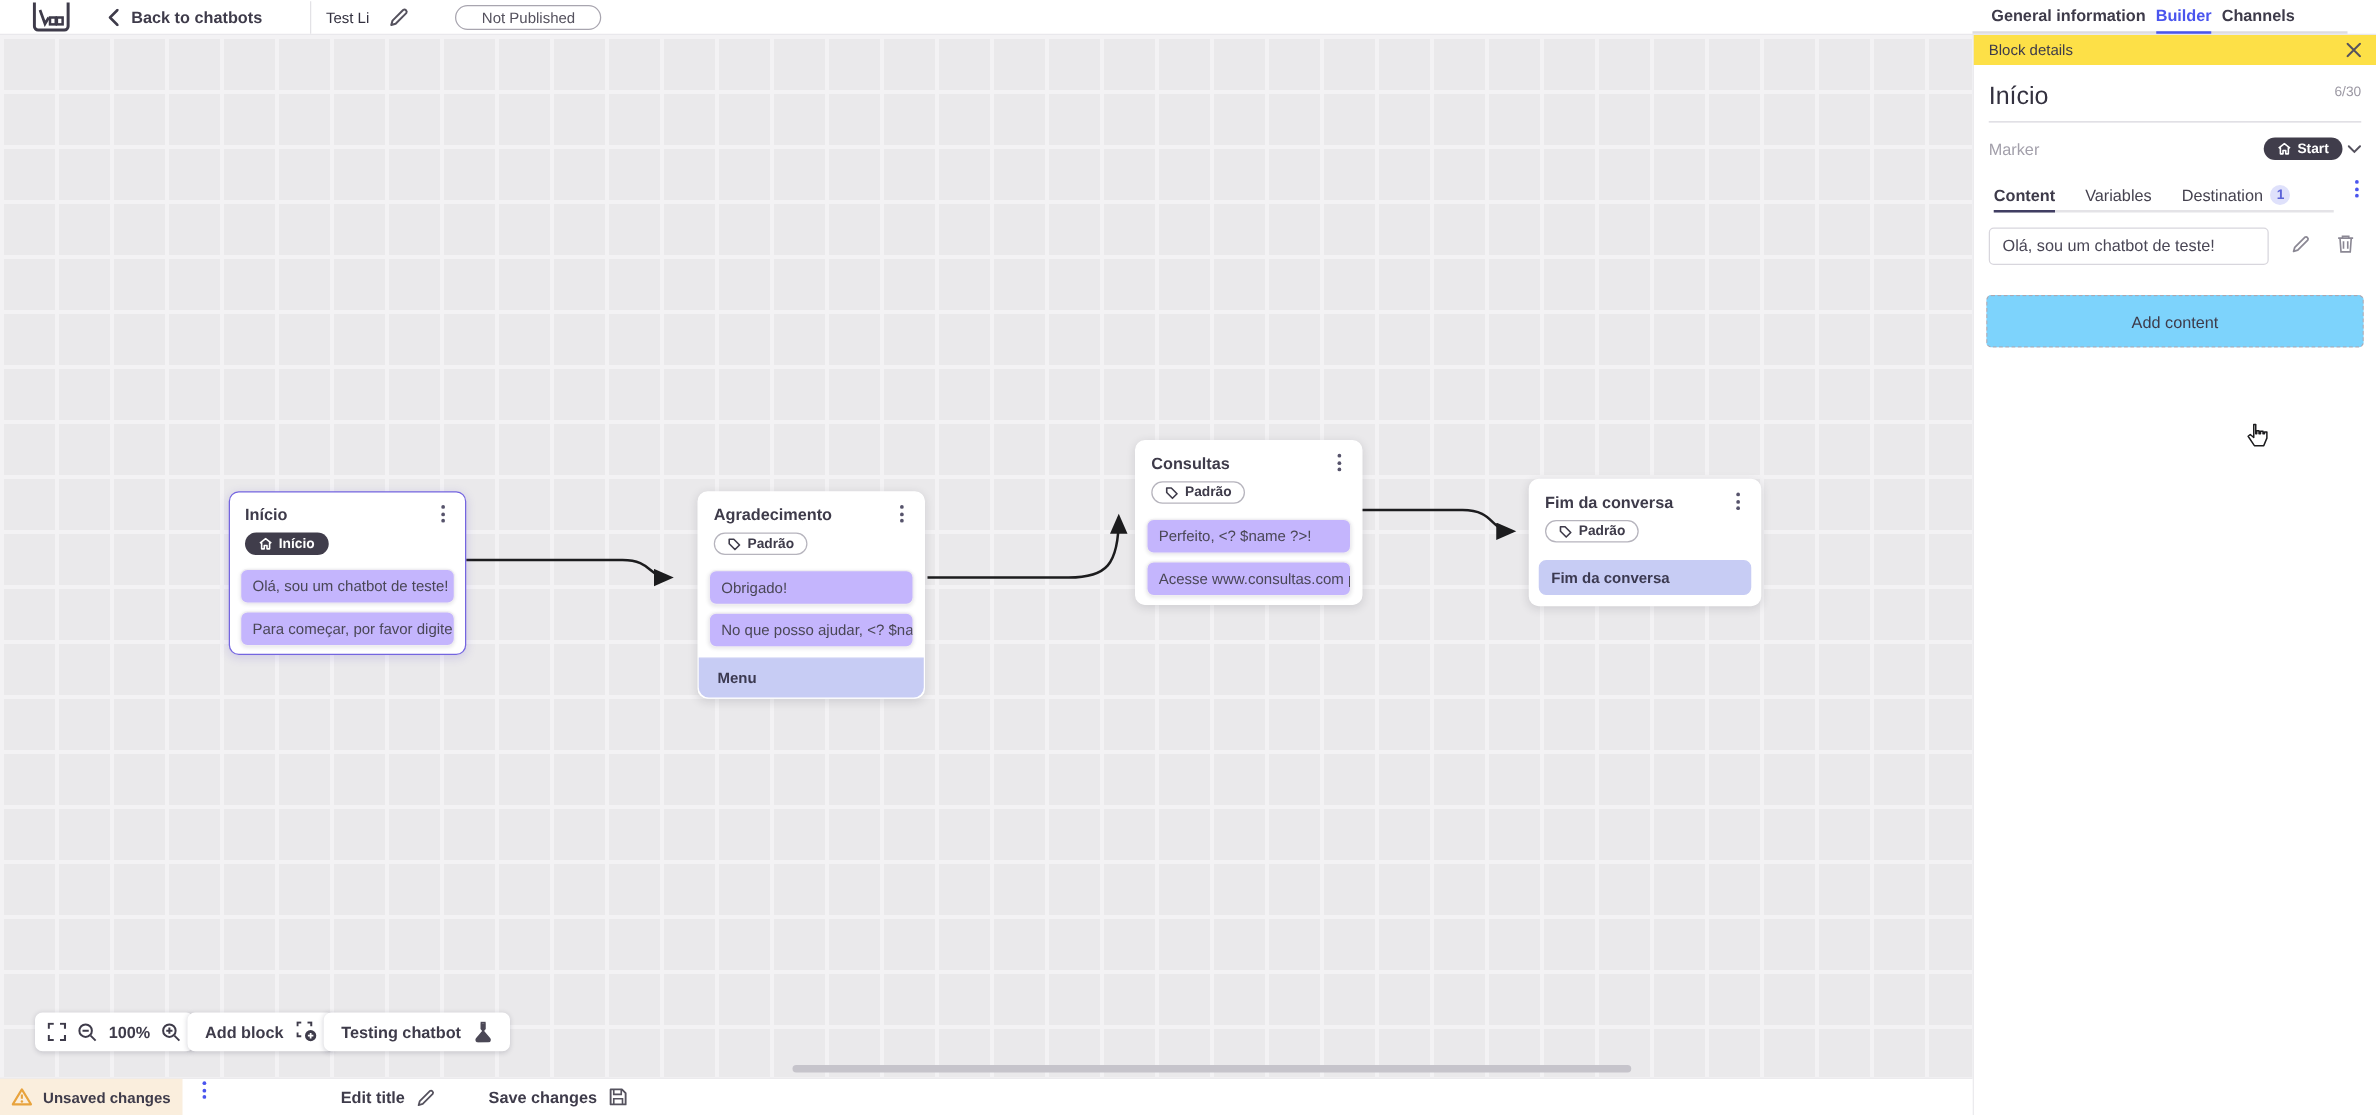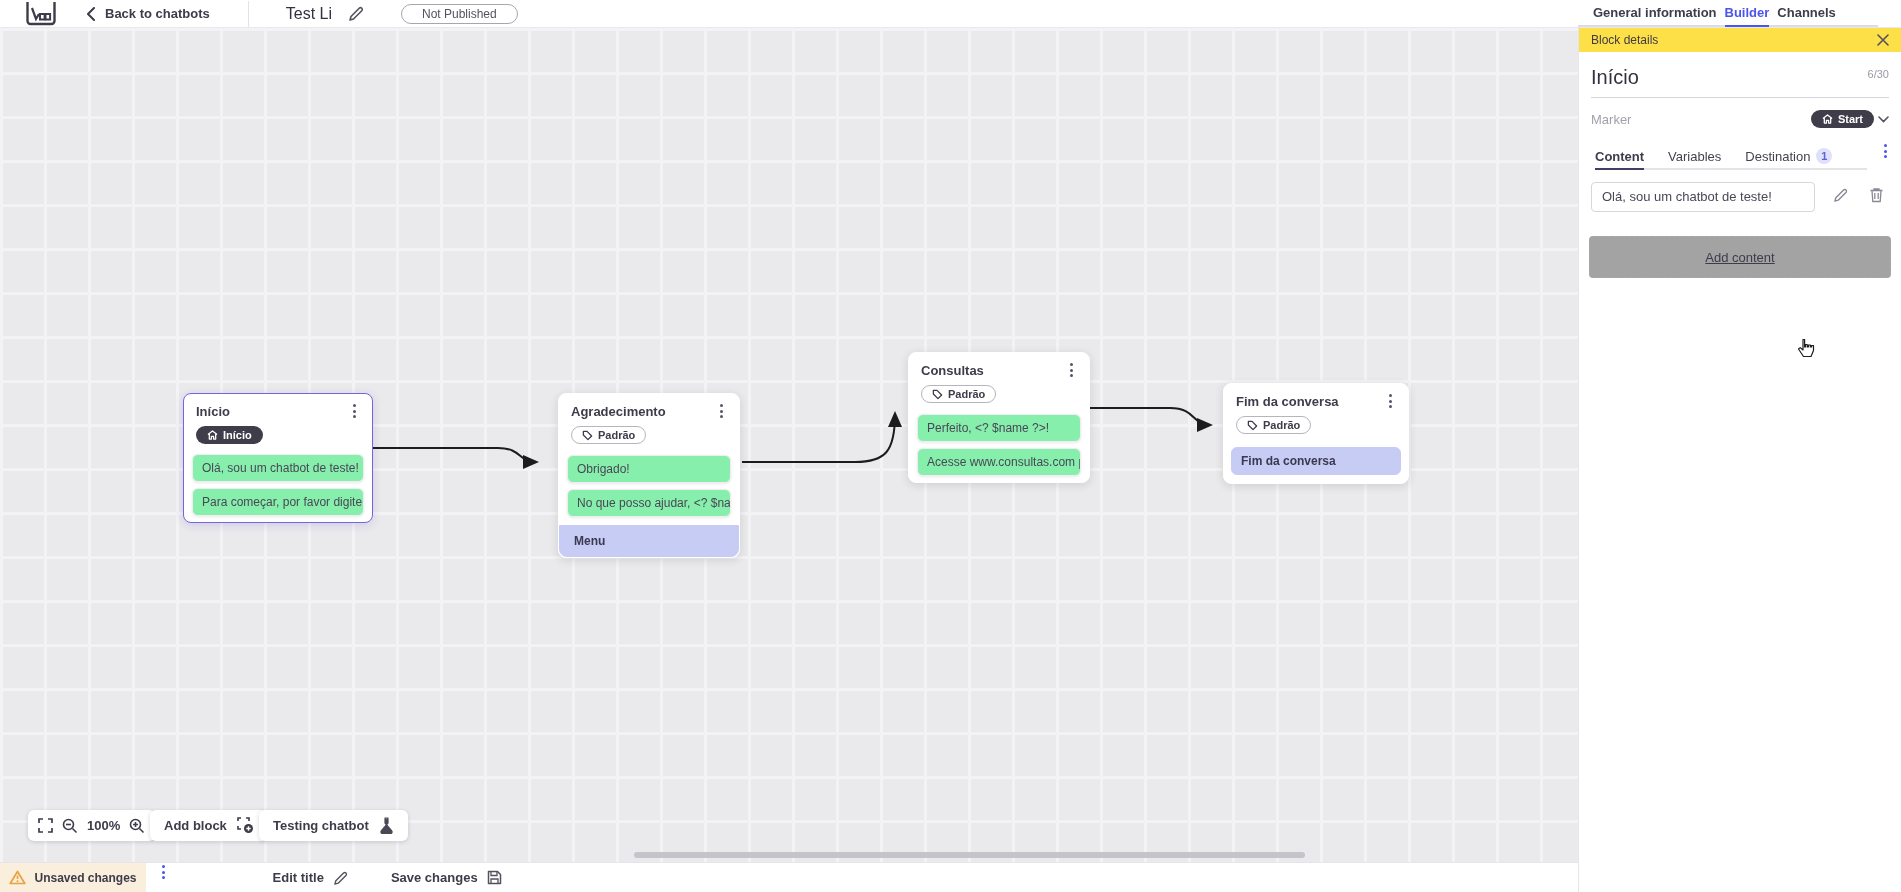--- a/index.html
+++ b/index.html
@@ -6,21 +6,21 @@
   html,body { width:1901px; height:892px; overflow:hidden;
     font-family:"Liberation Sans", sans-serif; background:#fff; color:#3e3b4a; }
 
   
   .topbar { position:absolute; left:0; top:0; width:1901px; height:28px;
     background:#fff; border-bottom:1px solid #e9e8ec; display:flex; align-items:center; }
   .logo { margin-left:26px; width:30px; height:24px; flex:0 0 auto; }
   .back-group { display:flex; align-items:center; gap:10px; margin-left:30px; cursor:pointer; }
   .back-label { font-size:13px; font-weight:700; color:#3e3b4a; }
   .top-divider { width:1px; height:26px; background:#e3e2e6; margin-left:38px; }
-  .bot-title { font-size:16px; font-weight:500; color:#33313f; margin-left:37px; }
+  .bot-title { font-size:12px; font-weight:500; color:#33313f; margin-left:12px; }
   .edit-pencil { margin-left:16px; }
   .status-pill { margin-left:36px; font-size:12px; color:#55525e; border:1px solid #a8a5af;
     border-radius:999px; padding:2px 20px; white-space:nowrap; }
   .top-tabs { position:absolute; left:1578px; top:0; width:300px; height:27px;
     display:flex; align-items:stretch; gap:8px; padding-left:15px; border-bottom:2px solid #dddce0; }
   .top-tab { display:flex; align-items:center; font-size:13px; font-weight:700; color:#3e3b4a;
     cursor:pointer; border-bottom:2px solid transparent; margin-bottom:-2px; white-space:nowrap; }
   .top-tab.active { color:#4a55ee; border-bottom-color:#4a55ee; }
 
   
@@ -38,21 +38,21 @@
   .node-head { display:flex; align-items:center; justify-content:space-between; padding:0 12px; }
   .node-title { font-size:13px; font-weight:700; color:#3e3b4a; }
   .kebab { display:flex; flex-direction:column; gap:2.5px; padding:2px 4px; cursor:pointer; }
   .kebab i { width:3px; height:3px; border-radius:50%; background:#56536b; display:block; }
   .kebab.blue i { background:#4a55ee; }
   .badge-row { padding:6px 12px 4px; }
   .pill-dark { display:inline-flex; align-items:center; gap:5px; background:#403d4b; color:#fff;
     font-size:11px; font-weight:700; border-radius:999px; padding:3px 11px; }
   .pill-outline { display:inline-flex; align-items:center; gap:5px; background:#fff; color:#3e3b4a;
     font-size:11px; font-weight:700; border:1px solid #b6b4bd; border-radius:999px; padding:2px 10px; }
-  .node-item { margin:6px 8px 0; background:#86efac; border:1px solid #efedf1; border-radius:6px;
+  .node-item { margin:6px 8px 0; background:#c4b5fd; border:1px solid #efedf1; border-radius:6px;
     box-shadow:0 1px 3px rgba(40,40,60,.10); padding:6px 9px; font-size:12px; color:#4a4756;
     white-space:nowrap; overflow:hidden; }
   .node-item.hl { background:#c7ccf4; border-color:#c7ccf4; box-shadow:none;
     color:#3b3950; font-weight:700; }
   .node-item.hl.bleed { margin:8px 0 -6px; border-radius:0 0 8px 8px; padding:8px 14px; }
 
   
   .ctl-card { position:absolute; background:#fff; border-radius:6px;
     box-shadow:0 1px 4px rgba(40,40,60,.18); height:31px; display:flex; align-items:center;
     font-size:13px; font-weight:700; color:#3e3b4a; }
@@ -84,21 +84,21 @@
   .panel-tab.active { font-weight:700; color:#3e3b4a; border-bottom-color:#413e63; }
   .count-badge { width:16px; height:16px; border-radius:50%; background:#dfe1fb; color:#5c63d8;
     font-size:11px; font-weight:700; display:flex; align-items:center; justify-content:center; }
   .panel-kebab { position:absolute; right:10px; top:114px; }
   .msg-row { display:flex; align-items:flex-start; margin:12px 12px 0 12px; gap:0; }
   .msg-box { width:224px; border:1px solid #d8d6dd; border-radius:4px; padding:6px 10px;
     font-size:13px; color:#4a4756; line-height:1.25; background:#fff; }
   .msg-actions { display:flex; gap:20px; margin-left:18px; margin-top:5px; }
   .add-content { margin:24px 10px 0; height:42px; border:1px dashed #aaa7b2; border-radius:4px;
     display:flex; align-items:center; justify-content:center; font-size:13px; color:#3e3b4a;
-    cursor:pointer; background:#a3a3a3; width:302px;text-decoration:underline; }
+    cursor:pointer; background:#7dd3fc; width:302px; }
 
   
   .bottombar { position:absolute; left:0; top:862px; width:1578px; height:30px; background:#fff;
     border-top:1px solid #e5e4e8; display:flex; align-items:stretch; }
   .unsaved { width:146px; background:#faeedd; display:flex; align-items:center;
     justify-content:center; gap:8px; font-size:12px; font-weight:700; color:#3e3b4a; }
   .bb-kebab { display:flex; align-items:center; margin:0 4px 0 12px; }
   .flow-tab { display:flex; align-items:center; padding:17px 22px; font-size:13px; font-weight:700;
     color:#3e3b4a; border-bottom:4px solid #4a55ee; cursor:pointer;margin-top:28px; }
   .bb-item { display:flex; align-items:center; gap:9px; font-size:13px; font-weight:700;

